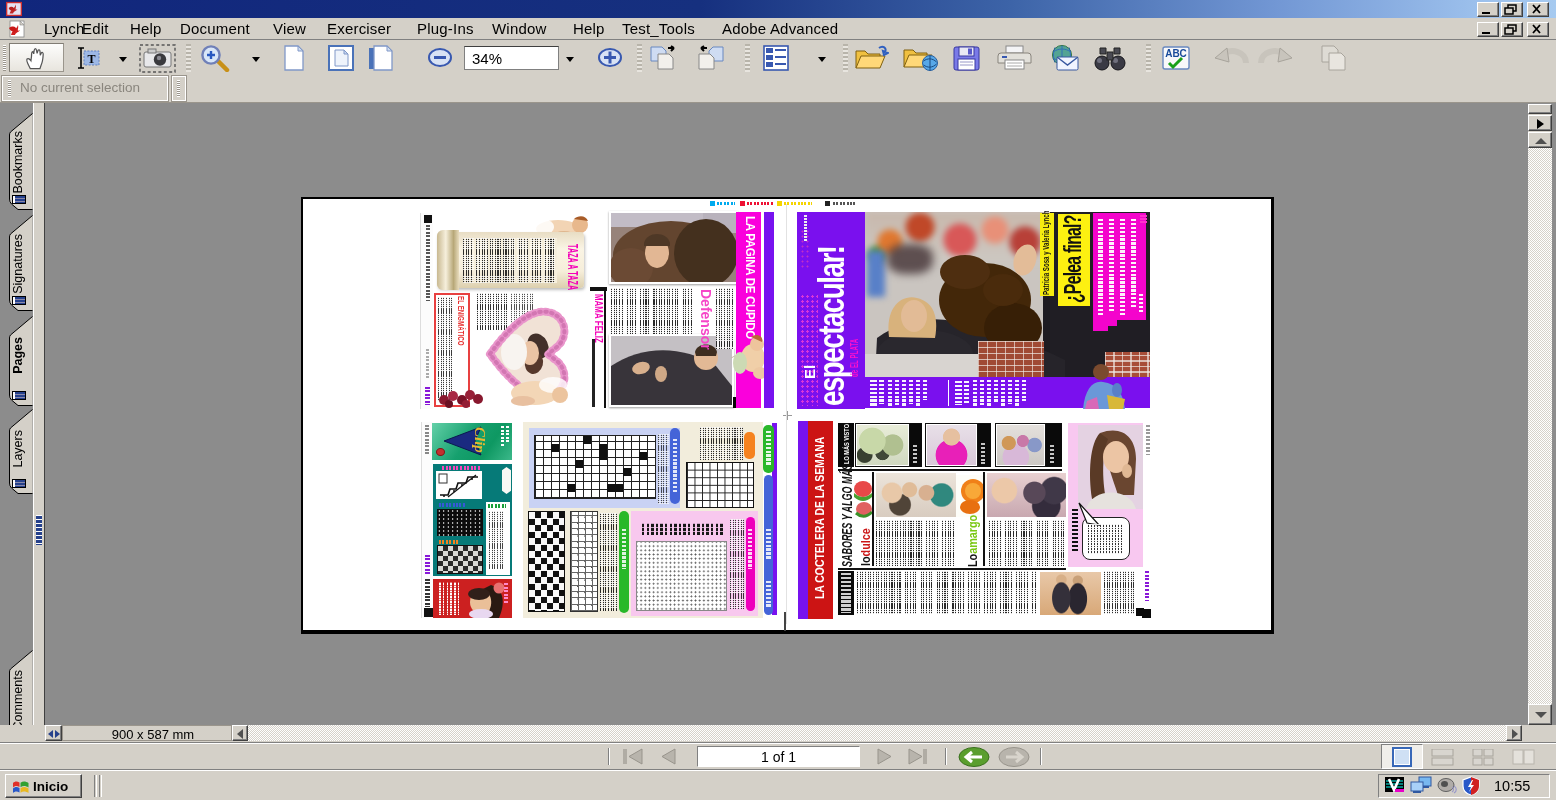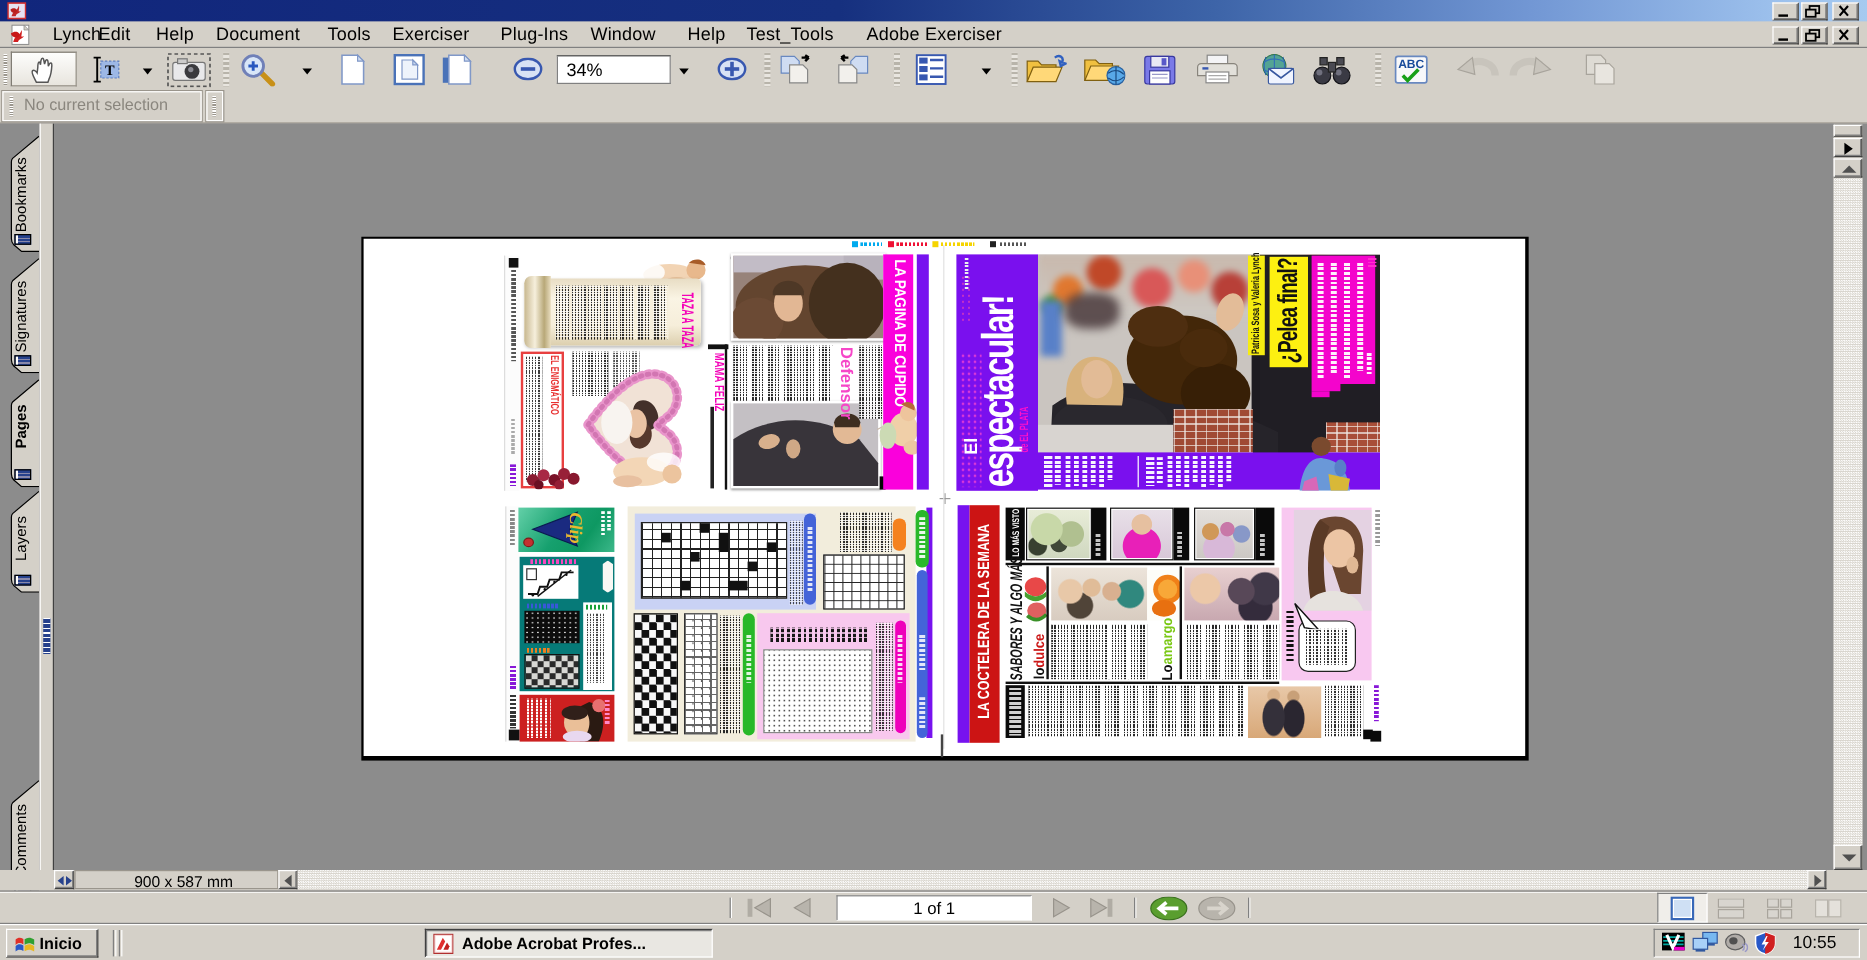--- a/index.html
+++ b/index.html
@@ -92,27 +92,27 @@
   <svg style="position:absolute;left:8px;top:2px" width="20" height="18" viewBox="0 0 20 18">
       <rect x="2" y="1" width="14" height="16" fill="#fff" stroke="#888" stroke-width="0.8"></rect>
       <path d="M12 1 L16 5 L12 5z" fill="#d4d0c8" stroke="#888" stroke-width="0.6"></path>
       <path d="M3 15 C5 8 8 11 10 5 C11 9 8 12 12 10 C10 13 8 12 7 15z" fill="#d02020"></path>
       <path d="M1 8 C5 5 9 7 8 10 C6 13 2 11 1 8z" fill="#c81818"></path>
     </svg>
   <span class="mitem" style="left:44px">Lynch</span>
   <span class="mitem" style="left:82px">Edit</span>
   <span class="mitem" style="left:130px">Help</span>
   <span class="mitem" style="left:180px">Document</span>
-  <span class="mitem" style="left:273px">Tools</span>
+  <span class="mitem" style="left:273px">View</span>
   <span class="mitem" style="left:327px">Exerciser</span>
   <span class="mitem" style="left:417px">Plug-Ins</span>
   <span class="mitem" style="left:492px">Window</span>
   <span class="mitem" style="left:573px">Help</span>
   <span class="mitem" style="left:622px">Test_Tools</span>
-  <span class="mitem" style="left:722px">Adobe Exerciser</span>
+  <span class="mitem" style="left:722px">Adobe Advanced</span>
   <div class="winbtn" style="left:1477px; top:4px;">
       <svg width="20" height="13">
         <rect x="4" y="9" width="8" height="2" fill="#000"></rect>
       </svg>
     </div>
   <div class="winbtn" style="left:1501px; top:4px;">
       <svg width="20" height="13">
         <rect x="6" y="2" width="8" height="6" fill="none" stroke="#000" stroke-width="1.5"></rect>
         <rect x="3" y="5" width="8" height="6" fill="#d4d0c8" stroke="#000" stroke-width="1.5"></rect>
       </svg>
@@ -798,29 +798,20 @@
     <svg style="position:absolute; left:5px; top:3px;" width="19" height="17" viewBox="0 0 19 17">
         <path d="M2 5 C4 3 6 3 8.5 4.5 V9 C6 7.5 4 7.5 2 9.5z" fill="#e03028"></path>
         <path d="M9.5 4.7 C12 3 14.5 3 17.5 5 V9.5 C14.5 7.5 12 7.5 9.5 9.2z" fill="#30a030"></path>
         <path d="M2 10.5 C4 8.5 6 8.5 8.5 10 V14.5 C6 13 4 13 2 15z" fill="#2858c8"></path>
         <path d="M9.5 10.2 C12 8.5 14.5 8.5 17.5 10.5 V15 C14.5 13 12 13 9.5 14.7z" fill="#e8b820"></path>
       </svg>
     <span style="position:absolute; left:27px; top:4px;">Inicio</span>
   </div>
   <div style="position:absolute; left:94px; top:4px; width:3px; height:22px; border-left:1px solid #808080; border-right:1px solid #fff;"></div>
   <div style="position:absolute; left:99px; top:4px; width:3px; height:22px; border-left:1px solid #808080; border-right:1px solid #fff;"></div>
-  <div class="taskbtn active" style="left:354px; width:240px;">
-    <svg style="position:absolute; left:6px; top:3px;" width="17" height="17" viewBox="0 0 17 17">
-        <rect x="0.5" y="0.5" width="16" height="16" fill="#f8d8d8" stroke="#b03030"></rect>
-        <rect x="2" y="2" width="13" height="13" fill="#fff"></rect>
-        <path d="M3 13.5 L8 3.5 L10 6.5 L6.5 13.5z" fill="#e03030"></path>
-        <path d="M8.5 13.5 L11.5 7.5 L13.5 10.5 L12.5 13.5z" fill="#c02020"></path>
-      </svg>
-    <span style="position:absolute; left:30px; top:4px;">Adobe Acrobat Profes...</span>
-  </div>
 
   <div style="position:absolute; left:1378px; top:3px; width:172px; height:24px; border:1px solid #808080; border-bottom-color:#fff; border-right-color:#fff;"></div>
   <svg style="position:absolute; left:1385px; top:6px;" width="19" height="18" viewBox="0 0 19 18">
       <rect x="0" y="0" width="19" height="15" fill="#000"></rect>
       <path d="M1 4 h17 M1 7 h17 M1 10 h17" stroke="#00a8a0" stroke-width="1.4"></path>
       <path d="M4 2 L9 13 L14 2" stroke="#fff" stroke-width="2.6" fill="none"></path>
       <rect x="10" y="12" width="9" height="3" fill="#e800c8"></rect>
     </svg>
   <svg style="position:absolute; left:1410px; top:5px;" width="22" height="19" viewBox="0 0 22 19">
       <rect x="9" y="1" width="12" height="9" fill="#78b8f0" stroke="#3058a0"></rect>

